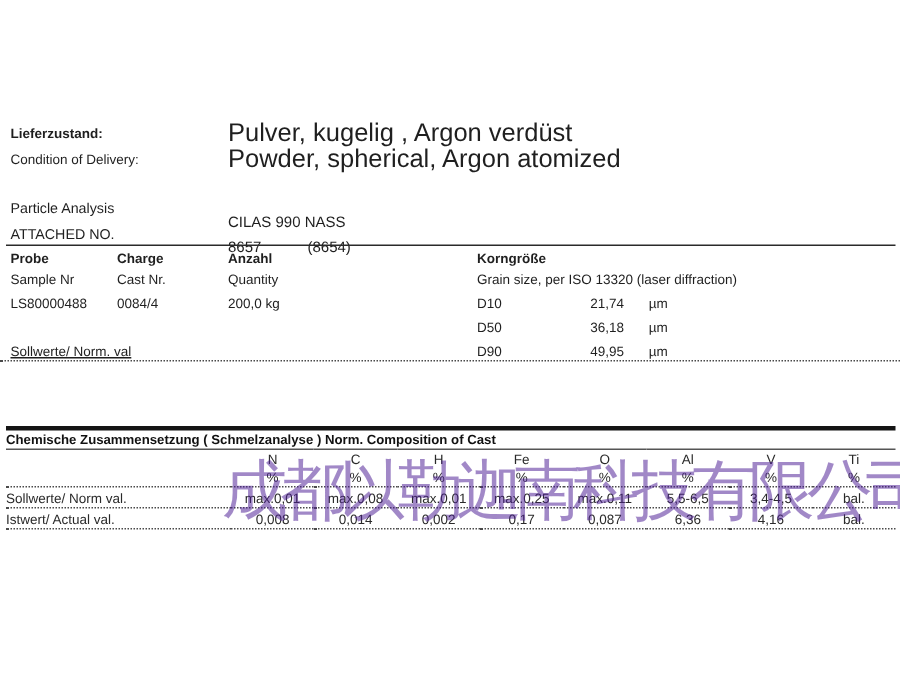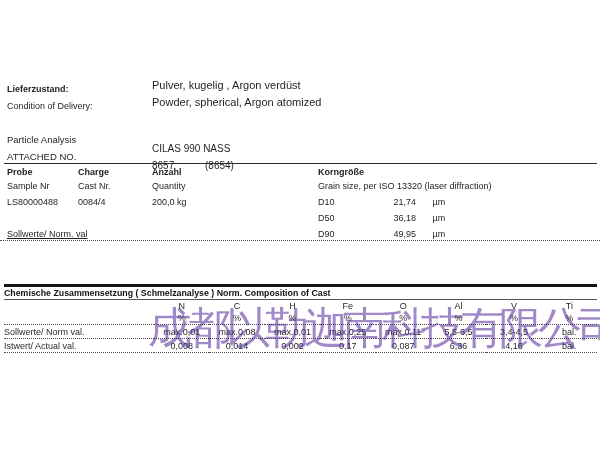--- a/index.html
+++ b/index.html
@@ -4,21 +4,21 @@
 <style>
   html,body{margin:0;padding:0;}
   body{width:600px;height:450px;background:#ffffff;overflow:hidden;
        font-family:"Liberation Sans", sans-serif;color:#1f1f1f;
        -webkit-font-smoothing:antialiased;}
   .doc{position:relative;width:600px;height:316px;background:#fff;}
   .abs{position:absolute;white-space:nowrap;}
   .b{font-weight:bold;}
   .s9{font-size:9px;}
   .s95{font-size:9.5px;}
-  .s12{font-size:11px;}
+  .s12{font-size:17px;}
   .s115{font-size:10px;margin-top:12px;}
   .line-solid{position:absolute;background:#2a2a2a;height:1px;}
   .line-thick{position:absolute;background:#151515;height:2.5px;}
   .line-dot{position:absolute;border-top:1.5px dotted #4a4a4a;height:0;}
   .grain-val{display:inline-block;width:55px;text-align:right;font-weight:normal;}
   
   table.chem{position:absolute;left:4px;top:287px;width:593px;
              border-collapse:collapse;table-layout:fixed;font-size:9px;color:#2a2a2a;}
   table.chem td{padding:0;height:12px;overflow:hidden;}
   td.ttl{font-weight:bold;font-size:8.8px;border-bottom:1px solid #555;height:12px;color:#111;}

